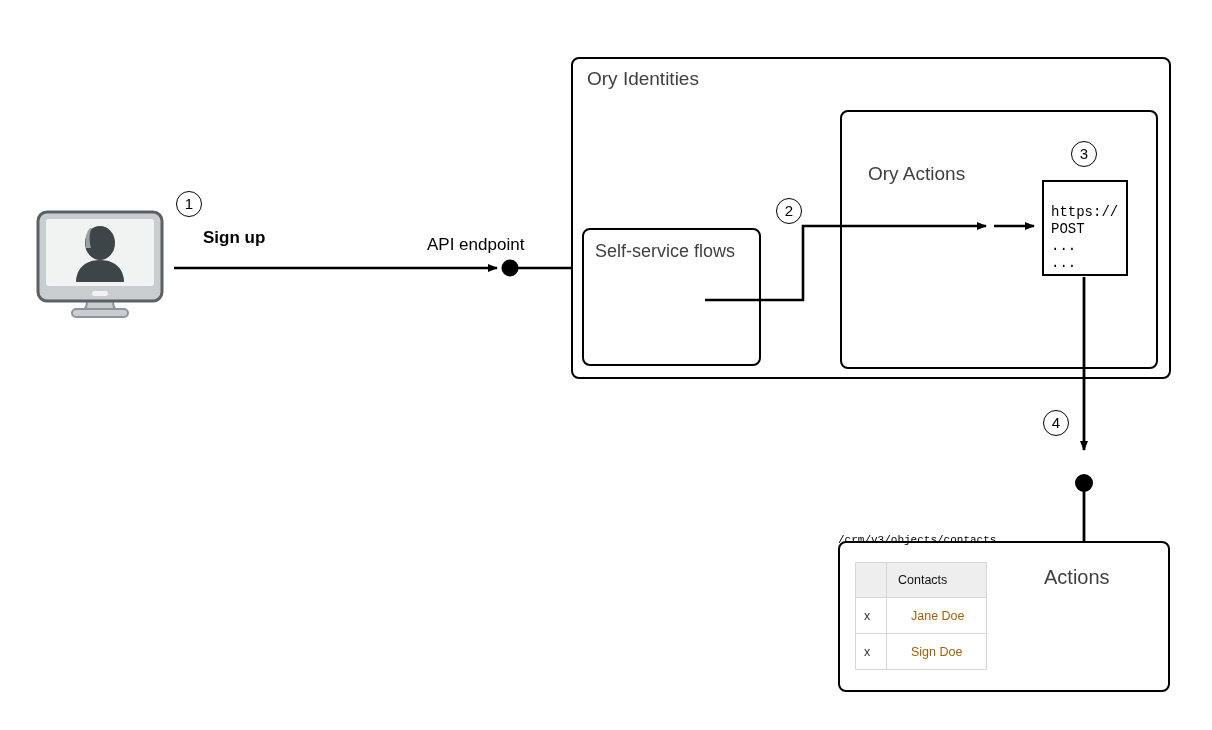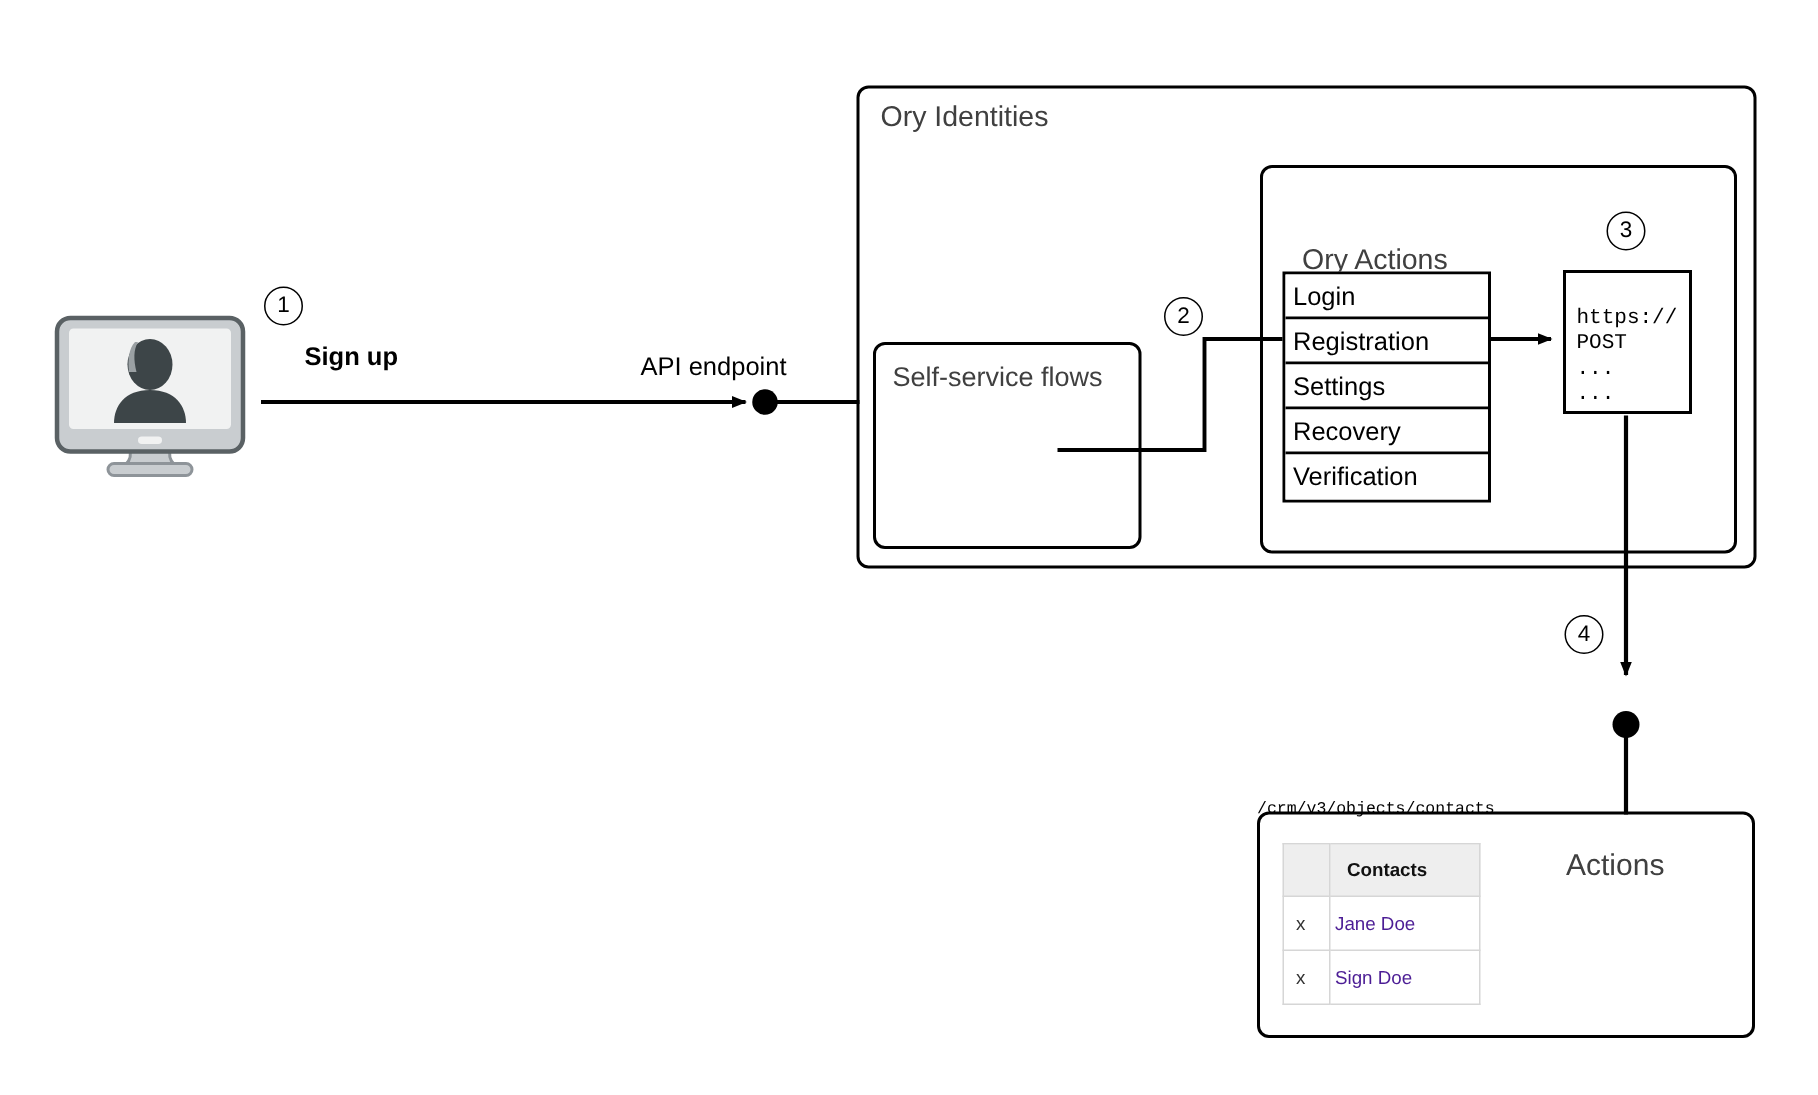--- a/index.html
+++ b/index.html
@@ -110,25 +110,25 @@
     background: #ffffff;
     font-size: 12.5px;
   }
   #contacts-table td, #contacts-table th {
     border: 1px solid #d6d6d6;
     box-sizing: border-box;
     text-align: left;
     font-weight: normal;
   }
   #contacts-table .c-mark { width: 31px; height: 36px; padding-left: 8px; color:#333; }
-  #contacts-table .c-name { width: 100px; height: 20px; padding-left: 3px; color:#4c1d95; }
+  #contacts-table .c-name { width: 100px; height: 20px; padding-left: 24px; color:#a16207; }
   #contacts-table thead th { background: #eeeeee; height: 35px; }
   #contacts-table thead th.c-head-blank { width: 31px; }
   #contacts-table thead th.c-head-name {
-    width: 100px; padding-left: 11px; font-weight: bold; color: #111;
+    width: 100px; padding-left: 11px; font-weight: normal; color: #111;
   }
 
   
   .edge-label {
     position: absolute;
     font-size: 17px;
     white-space: nowrap;
     color: #000000;
   }
   #label-signup { left: 203px; top: 228px; font-weight: bold; }
@@ -218,27 +218,20 @@
 
   <div class="box" id="ory-identities-box"></div>
   <div class="box-title" id="ory-identities-title">Ory Identities</div>
 
   <div class="box" id="self-service-box"></div>
   <div class="box-title" id="self-service-title">Self-service flows</div>
 
   <div class="box" id="ory-actions-box"></div>
   <div class="box-title" id="ory-actions-title">Ory Actions</div>
 
-  <div id="flow-list">
-    <div class="flow-item">Login</div>
-    <div class="flow-item">Registration</div>
-    <div class="flow-item">Settings</div>
-    <div class="flow-item">Recovery</div>
-    <div class="flow-item">Verification</div>
-  </div>
 
   <div id="code-block">
     <div class="code-line">https://</div>
     <div class="code-line">POST</div>
     <div class="code-line">...</div>
     <div class="code-line">...</div>
   </div>
 
   <div class="box" id="hubspot-box"></div>
   <div class="box-title" id="hubspot-title">Actions</div>

